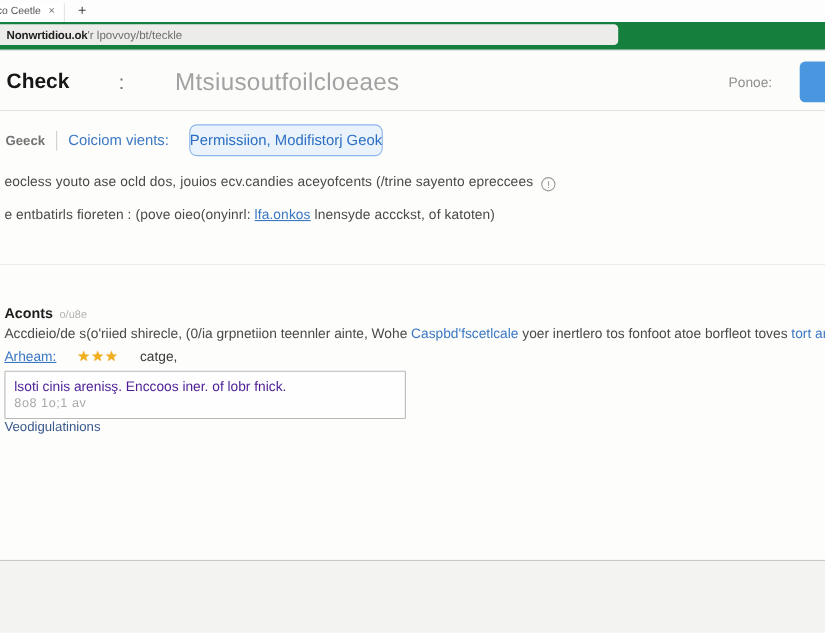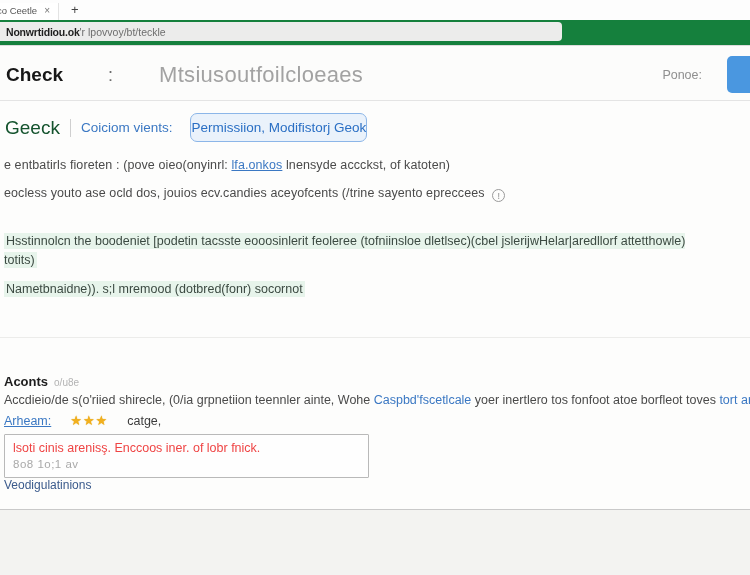--- a/index.html
+++ b/index.html
@@ -49,21 +49,21 @@
   .hdr-sub { font-size:22px; color:#a2a2a2; letter-spacing:0.3px; }
   .hdr-right { position:absolute; right:48px; top:22px; font-size:12.5px; color:#8f8f8f; }
   .hdr-blue-btn {
     position:absolute; right:-10px; top:10px; width:33px; height:37px;
     background:#4a97e0; border-radius:5px;
   }
 
   .toolbar {
     display:flex; align-items:center; padding:12px 6px 10px 5px; gap:10px;
   }
-  .toolbar-title { font-size:19px; font-weight:normal; color:#14532d; }
+  .toolbar-title { font-size:12px; font-weight:bold; color:#737373; }
   .vdiv { width:1px; height:18px; background:#cfcfcf; }
   .link { color:#3b78c3; text-decoration:none; cursor:pointer; }
   .toolbar-link { font-size:13.5px; }
   .pill-btn {
     margin-left:8px; padding:6px 0; font-size:13.5px; color:#2a6fc4;
     background:#eaf2fb; border:1.5px solid #8cb6e8; border-radius:7px;
     cursor:pointer; font-family:"Liberation Sans", sans-serif;
   }
 
   .meta { padding:0 6px 0 4px; font-size:12.5px; color:#4a4a4a; }
@@ -87,21 +87,21 @@
   .acc-head { display:flex; align-items:baseline; gap:6px;margin-top:28px; }
   .acc-title { font-size:13px; font-weight:bold; color:#1d1d1d; }
   .acc-meta { font-size:10px; color:#b3b3b3; }
   .acc-para { font-size:12.5px; color:#4a4a4a; margin-top:3px; line-height:1.4; white-space:nowrap; }
   .acc-line2 { font-size:12.5px; margin-top:3px; display:flex; align-items:flex-end; gap:19px; }
   .stars { color:#f2b01e; font-size:13px; letter-spacing:1px; text-shadow:0 0 1px #d89a00; }
   .note-box {
     margin-top:6px; width:365px; border:1px solid #b9b9b9; background:#fefefe;
     padding:6px 8px 7px 8px; border-radius:1px;
   }
-  .note-l1 { font-size:12.5px; color:#ef4444; }
+  .note-l1 { font-size:12.5px; color:#4c1d95; }
   .note-l2 { font-size:11.5px; color:#a9a9a9; margin-top:3px; letter-spacing:0.5px; }
   .footer-link { margin-top:0; font-size:12px; color:#3a5a8c; cursor:pointer; }
 
   .bottom-strip { height:64px; background:#f3f3f1; }
 </style>
 </head>
 <body>
 
 <div class="page">
 
@@ -132,38 +132,30 @@
 
     <div class="toolbar">
       <span class="toolbar-title">Geeck</span>
       <span class="vdiv"></span>
       <span class="link toolbar-link">Coiciom vients:</span>
       <button class="pill-btn">Permissiion, Modifistorj Geok</button>
     </div>
 
     <div class="meta">
       <div class="meta-line">
+        <span>eocless youto ase ocld dos, jouios ecv.candies aceyofcents (/trine sayento epreccees</span>
+        <span class="info-icon">!</span>
+      </div>
+      <div class="meta-line">
         <span>e entbatirls fioreten : (pove oieo(onyinrl: </span>
         <span class="ulink">lfa.onkos</span>
         <span> lnensyde accckst, of katoten)</span>
       </div>
-      <div class="meta-line">
-        <span>eocless youto ase ocld dos, jouios ecv.candies aceyofcents (/trine sayento epreccees</span>
-        <span class="info-icon">!</span>
-      </div>
     </div>
 
-    <div class="hl-wrap">
-      <div class="hl-block">
-        <span class="hl">Hsstinnolcn the boodeniet [podetin tacsste eooosinlerit feoleree (tofniinsloe dletlsec)(cbel jslerijwHelar|aredllorf attetthowle) totits)</span>
-      </div>
-      <div class="hl-block hl-row2">
-        <span class="hl">Nametbnaidne)). s;l mremood (dotbred(fonr) socornot</span>
-      </div>
-    </div>
 
     <div class="sect-sep"></div>
 
     <div class="accounts">
       <div class="acc-head">
         <span class="acc-title">Aconts</span>
         <span class="acc-meta">o/u8e</span>
       </div>
       <div class="acc-para">
         <span>Accdieio/de s(o'riied shirecle, (0/ia grpnetiion teennler ainte, Wohe </span>

